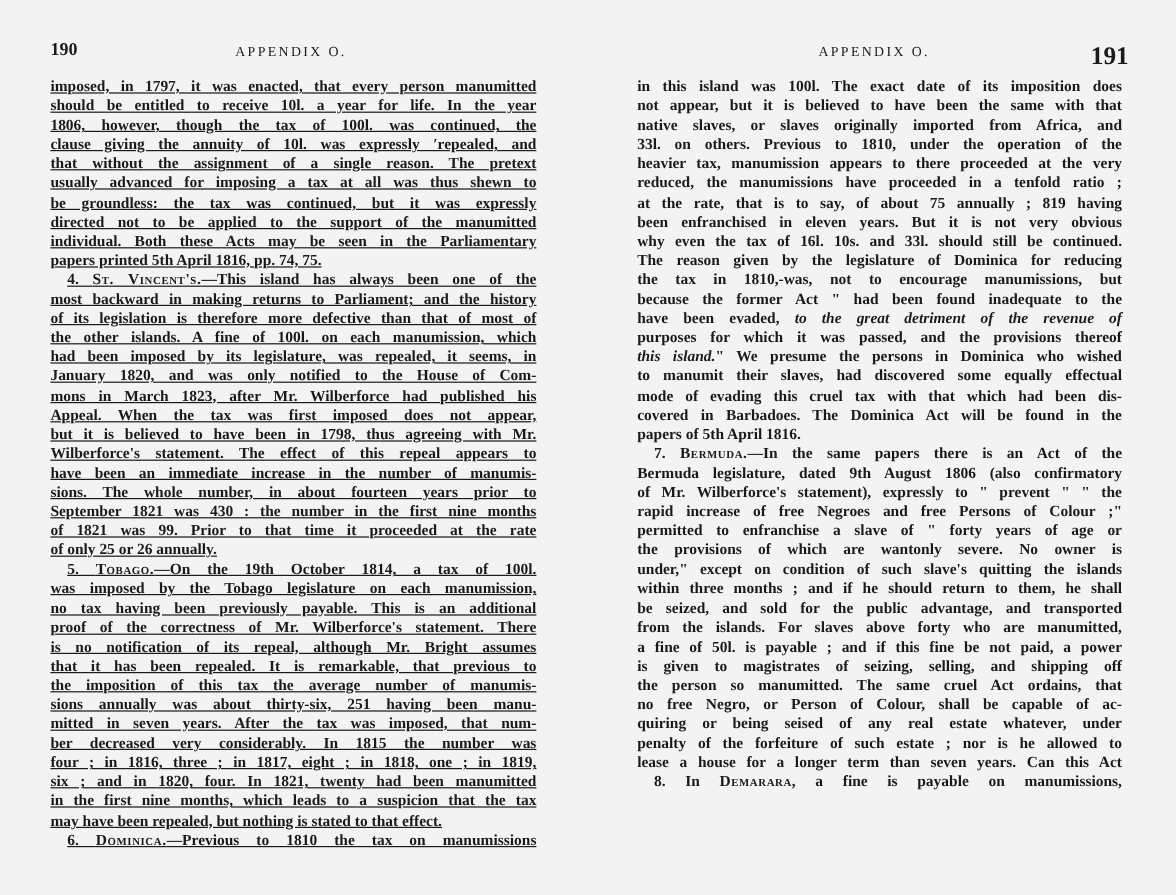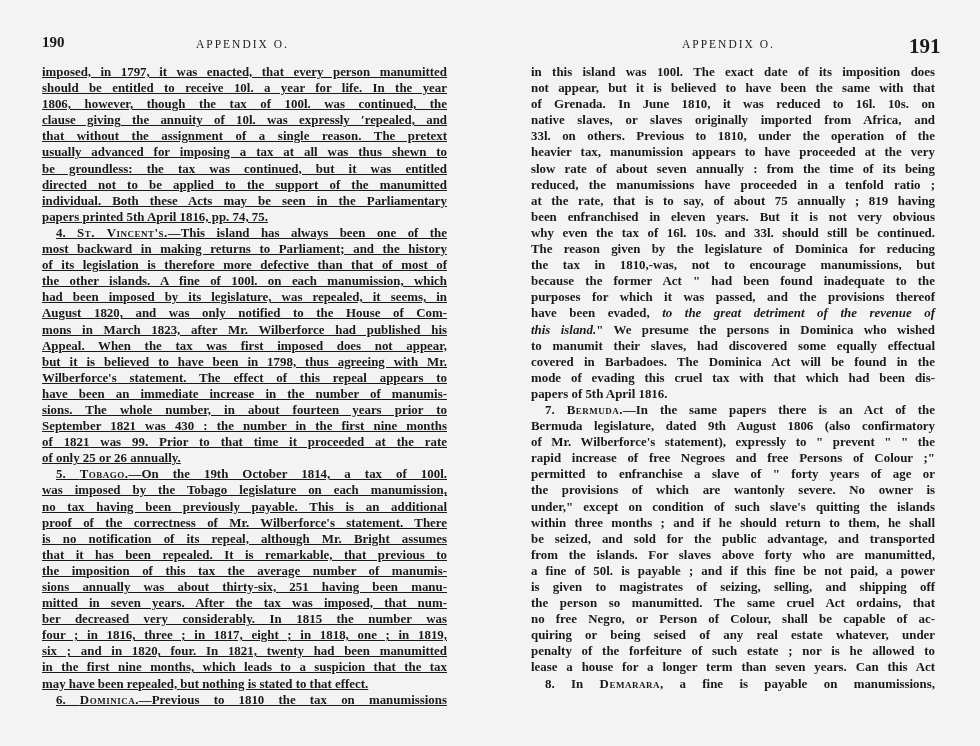--- a/index.html
+++ b/index.html
@@ -46,30 +46,30 @@
     <span class="pnum">190</span>
     <span class="title">APPENDIX O.</span>
   </div>
   <div class="body-text" id="left-body">
       <span class="line"><span>imposed, in 1797, it was enacted, that every person manumitted</span></span>
       <span class="line"><span>should be entitled to receive 10l. a year for life.   In the year</span></span>
       <span class="line"><span>1806, however, though the tax of 100l. was continued, the</span></span>
       <span class="line"><span>clause giving the annuity of 10l. was expressly ′repealed, and</span></span>
       <span class="line"><span>that without the assignment of a single reason.   The pretext</span></span>
       <span class="line"><span>usually advanced for imposing a tax at all was thus shewn to</span></span>
-      <span class="line"><span>be groundless: the tax was continued, but it was entitled</span></span>
+      <span class="line"><span>be groundless: the tax was continued, but it was expressly</span></span>
       <span class="line"><span>directed not to be applied to the support of the manumitted</span></span>
       <span class="line"><span>individual.   Both these Acts may be seen in the Parliamentary</span></span>
       <span class="line last"><span>papers printed 5th April 1816, pp. 74, 75.</span></span>
       <span class="line indent"><span>4. </span><span class="sc">St. Vincent's.</span><span>—This island has always been one of the</span></span>
       <span class="line"><span>most backward in making returns to Parliament; and the history</span></span>
       <span class="line"><span>of its legislation is therefore more defective than that of most of</span></span>
       <span class="line"><span>the other islands.   A fine of 100l. on each manumission, which</span></span>
       <span class="line"><span>had been imposed by its legislature, was repealed, it seems, in</span></span>
-      <span class="line"><span>August 1820, and was only notified to the House of Com-</span></span>
+      <span class="line"><span>January 1820, and was only notified to the House of Com-</span></span>
       <span class="line"><span>mons in March 1823, after Mr. Wilberforce had published his</span></span>
       <span class="line"><span>Appeal.   When the tax was first imposed does not appear,</span></span>
       <span class="line"><span>but it is believed to have been in 1798, thus agreeing with Mr.</span></span>
       <span class="line"><span>Wilberforce's statement.   The effect of this repeal appears to</span></span>
       <span class="line"><span>have been an immediate increase in the number of manumis-</span></span>
       <span class="line"><span>sions.   The whole number, in about fourteen years prior to</span></span>
       <span class="line"><span>September 1821 was 430 : the number in the first nine months</span></span>
       <span class="line"><span>of 1821 was 99.   Prior to that time it proceeded at the rate</span></span>
       <span class="line last"><span>of only 25 or 26 annually.</span></span>
       <span class="line indent"><span>5. </span><span class="sc">Tobago.</span><span>—On the 19th October 1814, a tax of 100l.</span></span>
@@ -91,38 +91,36 @@
 </div>
 
 <div class="page right">
   <div class="running-head">
     <span class="title">APPENDIX O.</span>
     <span class="pnum">191</span>
   </div>
   <div class="body-text" id="right-body">
       <span class="line"><span>in this island was 100l.   The exact date of its imposition does</span></span>
       <span class="line"><span>not appear, but it is believed to have been the same with that</span></span>
-      <span class="line"><span>of Grenada.   In June 1810, it was reduced to 16l. 10s. on</span></span>
       <span class="line"><span>native slaves, or slaves originally imported from Africa, and</span></span>
       <span class="line"><span>33l. on others.   Previous to 1810, under the operation of the</span></span>
-      <span class="line"><span>heavier tax, manumission appears to have proceeded at the very</span></span>
-      <span class="line"><span>slow rate of about seven annually : from the time of its being</span></span>
+      <span class="line"><span>heavier tax, manumission appears to there proceeded at the very</span></span>
       <span class="line"><span>reduced, the manumissions have proceeded in a tenfold ratio ;</span></span>
       <span class="line"><span>at the rate, that is to say, of about 75 annually ; 819 having</span></span>
       <span class="line"><span>been enfranchised in eleven years.   But it is not very obvious</span></span>
       <span class="line"><span>why even the tax of 16l. 10s. and 33l. should still be continued.</span></span>
       <span class="line"><span>The reason given by the legislature of Dominica for reducing</span></span>
       <span class="line"><span>the tax in 1810,-was, not to encourage manumissions, but</span></span>
       <span class="line"><span>because the former Act " had been found inadequate to the</span></span>
+      <span class="line"><span>have been evaded, </span><span class="it">to the great detriment of the revenue of</span></span>
       <span class="line"><span>purposes for which it was passed, and the provisions thereof</span></span>
-      <span class="line"><span>have been evaded, </span><span class="it">to the great detriment of the revenue of</span></span>
       <span class="line"><span class="it">this island.</span><span>"   We presume the persons in Dominica who wished</span></span>
       <span class="line"><span>to manumit their slaves, had discovered some equally effectual</span></span>
+      <span class="line"><span>mode of evading this cruel tax with that which had been dis-</span></span>
       <span class="line"><span>covered in Barbadoes.   The Dominica Act will be found in the</span></span>
-      <span class="line"><span>mode of evading this cruel tax with that which had been dis-</span></span>
       <span class="line last"><span>papers of 5th April 1816.</span></span>
       <span class="line indent"><span>7. </span><span class="sc">Bermuda.</span><span>—In the same papers there is an Act of the</span></span>
       <span class="line"><span>Bermuda legislature, dated 9th August 1806 (also confirmatory</span></span>
       <span class="line"><span>of Mr. Wilberforce's statement), expressly to " prevent " " the</span></span>
       <span class="line"><span>rapid increase of free Negroes and free Persons of Colour ;"</span></span>
       <span class="line"><span>permitted to enfranchise a slave of " forty years of age or</span></span>
       <span class="line"><span>the provisions of which are wantonly severe.   No owner is</span></span>
       <span class="line"><span>under," except on condition of such slave's quitting the islands</span></span>
       <span class="line"><span>within three months ; and if he should return to them, he shall</span></span>
       <span class="line"><span>be seized, and sold for the public advantage, and transported</span></span>

